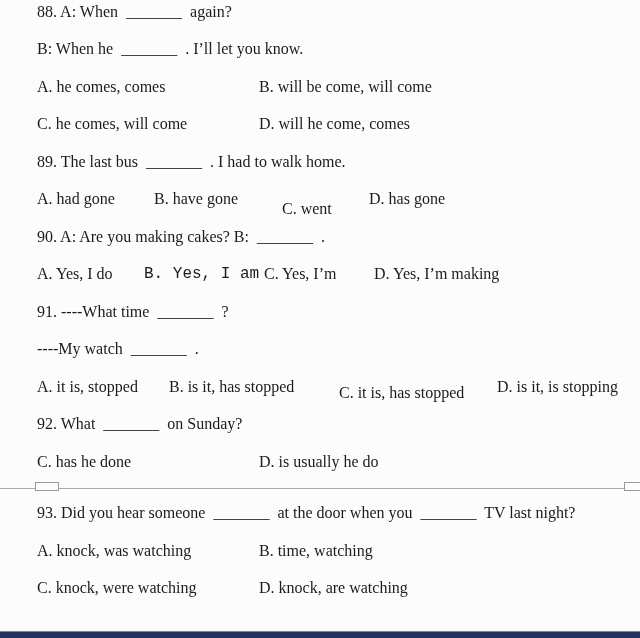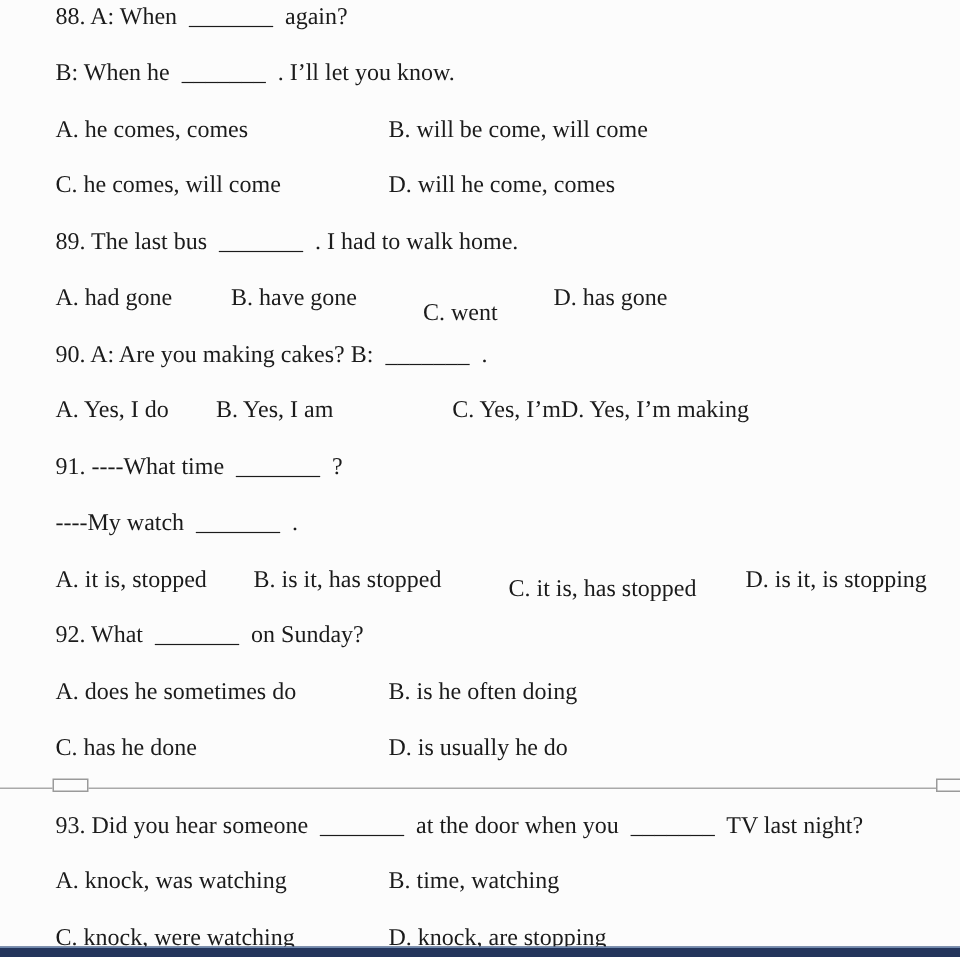--- a/index.html
+++ b/index.html
@@ -31,22 +31,22 @@
   .row.indent{text-align:center;}
   .row span{white-space:pre;}
   
   .c222{display:inline-block;width:222px;}
   
   .w117{display:inline-block;width:117px;}
   .w128{display:inline-block;width:128px;}
   .w87{display:inline-block;width:87px;margin-top:20px;}
   
   .w107{display:inline-block;width:107px;}
-  .w120{display:inline-block;width:120px;}
-  .w110{display:inline-block;width:110px;text-align:right;}
+  .w120{display:inline-block;width:120px;font-family:Liberation Mono, monospace;}
+  .w110{display:inline-block;width:110px;}
   
   .w132{display:inline-block;width:132px;}
   .w170{display:inline-block;width:170px;}
   .w158{display:inline-block;width:158px;margin-top:12px;}
   
   .page-break{
     position:relative;
     height:14px;
     width:100%;
   }
@@ -126,42 +126,38 @@
       <span class="w132">A. it is, stopped</span>
       <span class="w170">B. is it, has stopped</span>
       <span class="w158">C. it is, has stopped</span>
       <span>D. is it, is stopping</span>
     </div>
 
     <div class="row">
       <span>92. What  _______  on Sunday?</span>
     </div>
     <div class="row">
-      <span class="c222">A. does he sometimes do</span>
-      <span>B. is he often doing</span>
-    </div>
-    <div class="row">
       <span class="c222">C. has he done</span>
       <span>D. is usually he do</span>
     </div>
 
     <div class="page-break">
       <div class="pb-line"></div>
       <div class="pb-box pb-left"></div>
       <div class="pb-box pb-right"></div>
     </div>
 
     <div class="row">
       <span>93. Did you hear someone  _______  at the door when you  _______  TV last night?</span>
     </div>
     <div class="row">
       <span class="c222">A. knock, was watching</span>
       <span>B. time, watching</span>
     </div>
     <div class="row">
       <span class="c222">C. knock, were watching</span>
-      <span>D. knock, are stopping</span>
+      <span>D. knock, are watching</span>
     </div>
 
   </div>
 
   <div class="bottom-bar"></div>
 </div>
 
 </body></html>

